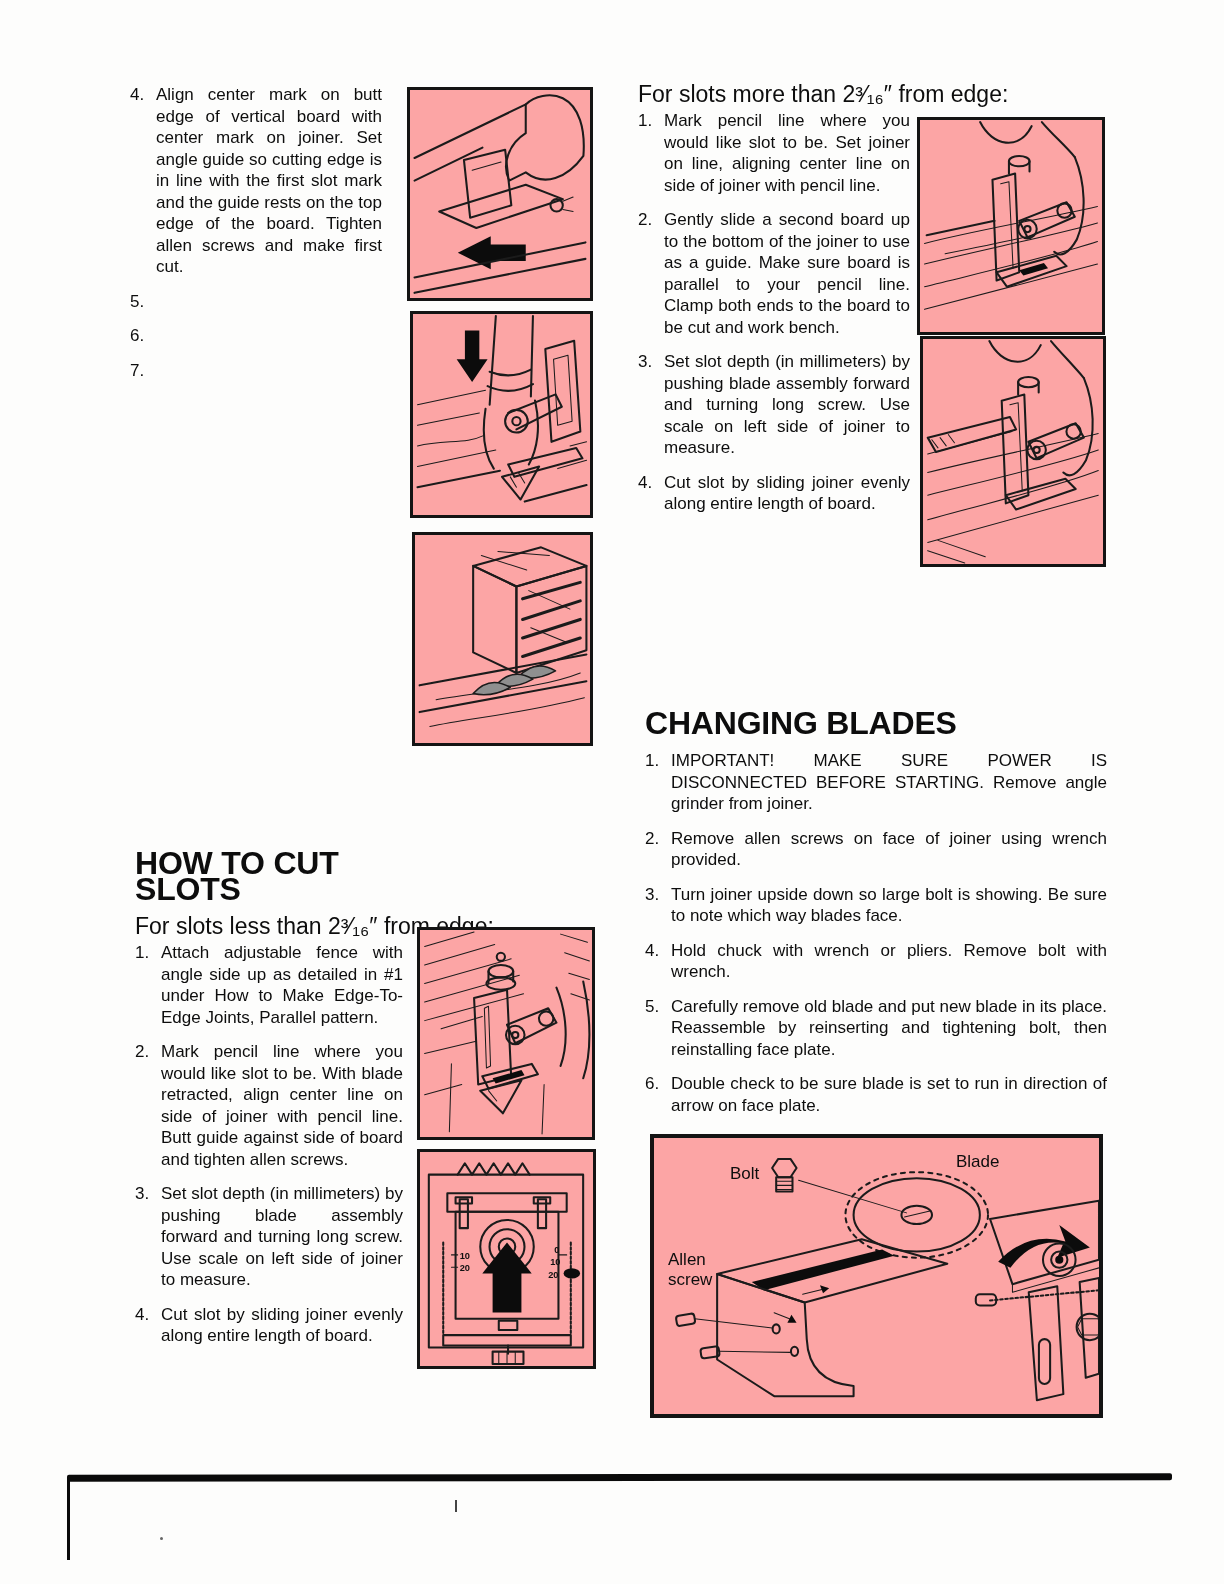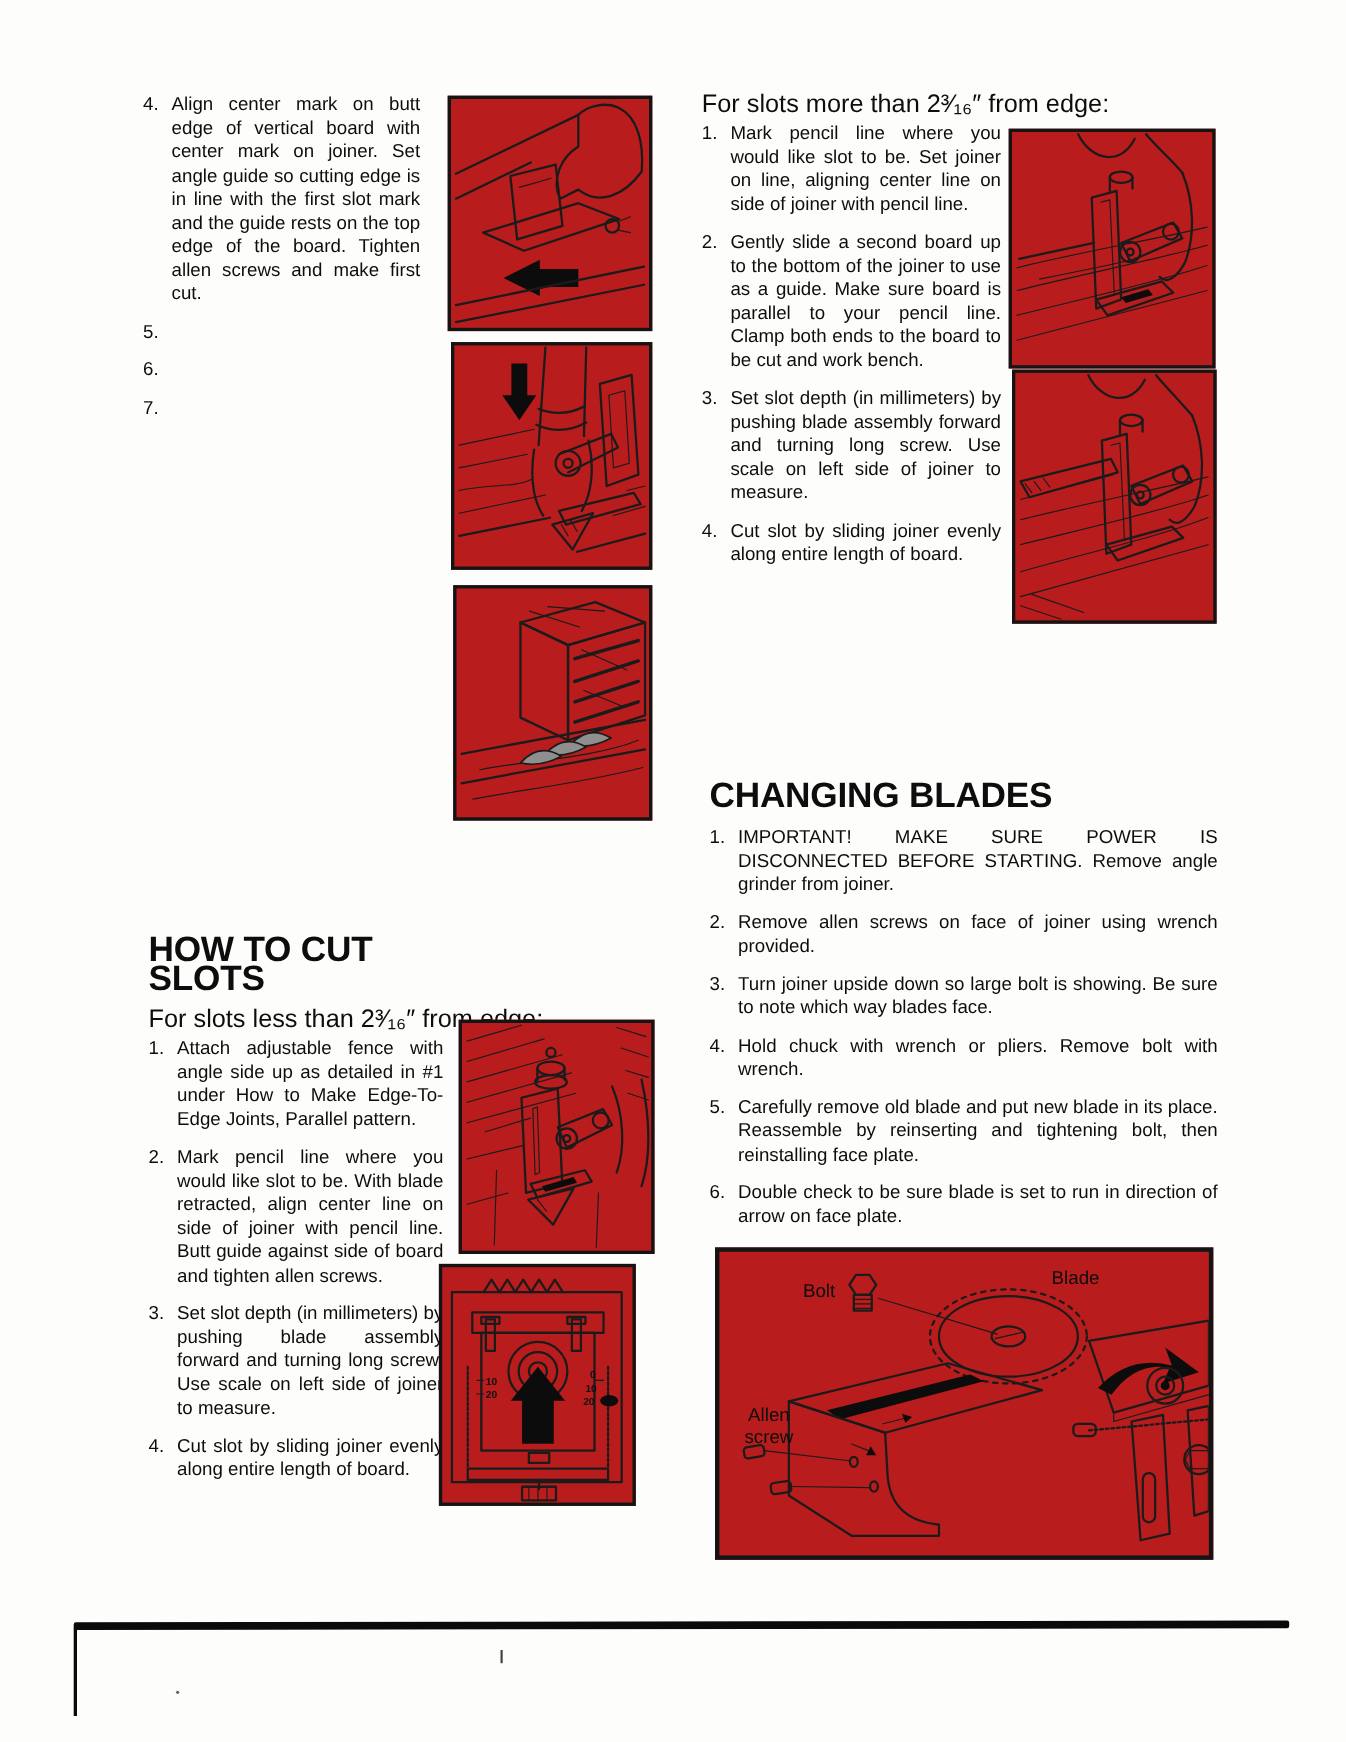--- a/index.html
+++ b/index.html
@@ -5,21 +5,21 @@
   html,body{margin:0;padding:0;background:#e8e8e8;}
   .page{position:relative;width:1224px;height:1584px;background:#fdfdfc;overflow:hidden;
         font-family:"Liberation Sans",sans-serif;color:#0d0d0d;}
   .abs{position:absolute;}
   .steps{font-size:17px;line-height:21.5px;}
   .step{display:flex;margin-bottom:13px;}
   .step .num{flex:0 0 26px;}
   .step .txt{flex:1;text-align:justify;}
   .intro{font-size:23px;line-height:21px;white-space:nowrap;margin:0 0 5px 0;}
   h2{font-size:32px;line-height:26px;font-weight:bold;margin:0 0 14px 0;letter-spacing:-0.2px;}
-  .figure{position:absolute;background:#b91c1c;border:3px solid #141414;overflow:hidden;}
+  .figure{position:absolute;background:#fca5a5;border:3px solid #141414;overflow:hidden;}
   .figure svg{display:block;width:100%;height:100%;}
   svg path,svg line,svg ellipse,svg circle,svg rect,svg polygon,svg polyline{stroke:#1b1b1b;stroke-width:2;fill:none;stroke-linecap:round;stroke-linejoin:round;}
   svg .fill{fill:#0c0c0c;stroke:none;}
   svg .thin{stroke-width:1;}
   svg .th{stroke-width:3;}
   svg .biscuit{fill:#8f8f8f;stroke:#1b1b1b;stroke-width:1.5;}
   svg text{stroke:none;fill:#111;font-family:"Liberation Sans",sans-serif;font-weight:bold;}
   .diag-label{position:absolute;font-size:17px;line-height:20px;color:#0d0d0d;}
   .artifact{position:absolute;background:#0a0a0a;}
 </style>
@@ -226,21 +226,21 @@
         <circle cx="122" cy="86" r="7"></circle>
       <path d="M132,56 C142,80 144,110 136,132 M158,50 C166,86 166,120 158,144"></path>
       <path d="M60,142 L108,130 L114,140 L66,154 Z"></path>
       <polygon class="fill" points="70,144 98,136 101,141 73,149"></polygon>
       <path d="M58,156 L98,146 L80,178 Z"></path>
       <path class="thin" d="M66,156 L74,166"></path>
       <path class="thin" d="M4,120 L54,108 M30,130 L28,196 M120,150 L118,198 M4,160 L40,150"></path>
     </svg>
   </div>
 
-  <div class="figure" style="left:399px;top:1149px;width:173px;height:214px;">
+  <div class="figure" style="left:417px;top:1149px;width:173px;height:214px;">
     <svg viewBox="0 0 167 208">
       <rect x="8" y="22" width="150" height="168" stroke-width="2.5"></rect>
       <path d="M36,22 l7,-11 7,11 7,-11 7,11 7,-11 7,11 7,-11 7,11 7,-11 7,11"></path>
       <rect x="26" y="40" width="116" height="18"></rect>
       <rect x="38" y="46" width="8" height="28"></rect>
         <rect x="34" y="44" width="16" height="6"></rect>
       <rect x="114" y="46" width="8" height="28"></rect>
         <rect x="110" y="44" width="16" height="6"></rect>
       <rect x="34" y="58" width="100" height="104"></rect>
       <circle cx="84" cy="92" r="26"></circle>
@@ -302,21 +302,21 @@
       <line x1="330" y1="158" x2="437" y2="148" stroke-width="7" stroke-dasharray="2.5 2.5"></line>
       <rect x="316" y="152" width="20" height="11" rx="4"></rect>
       <path d="M368,150 L396,144 L402,250 L376,256 Z"></path>
       <rect x="378" y="196" width="11" height="44" rx="5.5"></rect>
       <path d="M418,140 L437,136 L437,230 L424,234 Z"></path>
       <circle cx="428" cy="184" r="13"></circle>
       <path class="thin" d="M420,176 L436,176 L440,184 L436,192 L420,192 L416,184 Z"></path>
     </svg>
     <span class="diag-label" style="left:76px;top:26px;">Bolt</span>
     <span class="diag-label" style="left:302px;top:14px;">Blade</span>
-    <span class="diag-label" style="left:14px;top:139px;width:62px;text-align:center;">Allen screw</span>
+    <span class="diag-label" style="left:14px;top:112px;width:62px;">Allen screw</span>
   </div>
 
   <div class="artifact" style="left:67px;top:1474px;width:1105px;height:7px;transform:rotate(-0.08deg);border-radius:2px;"></div>
   <div class="artifact" style="left:67px;top:1480px;width:3px;height:80px;"></div>
   <div class="artifact" style="left:455px;top:1500px;width:2px;height:12px;background:#444;"></div>
   <div class="artifact" style="left:160px;top:1537px;width:3px;height:3px;background:#666;border-radius:50%;"></div>
 
 </div>
 
 </body></html>

